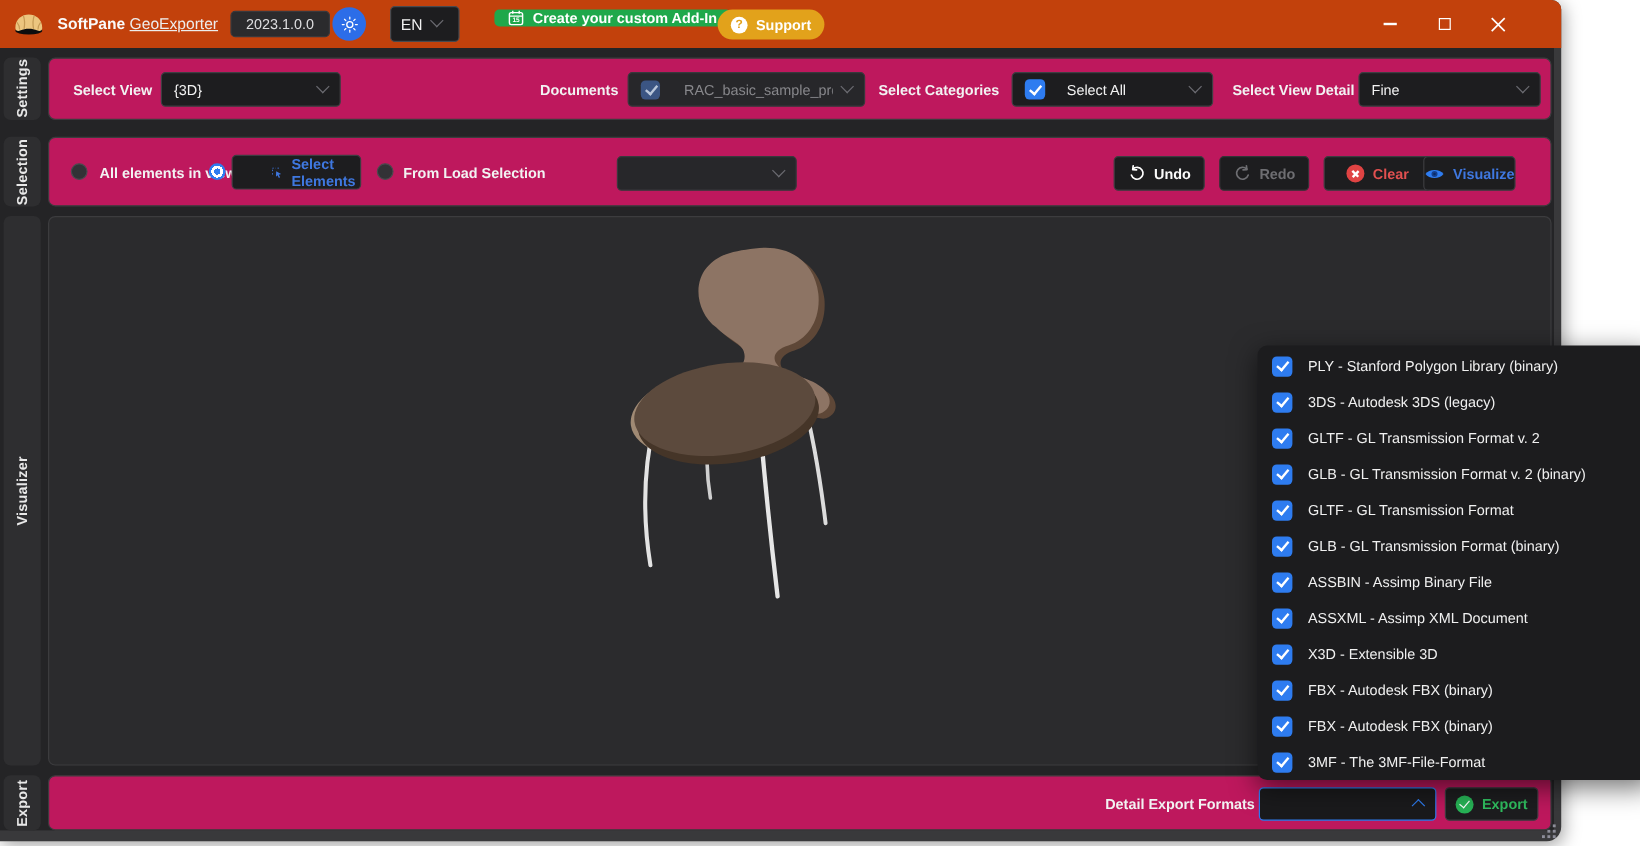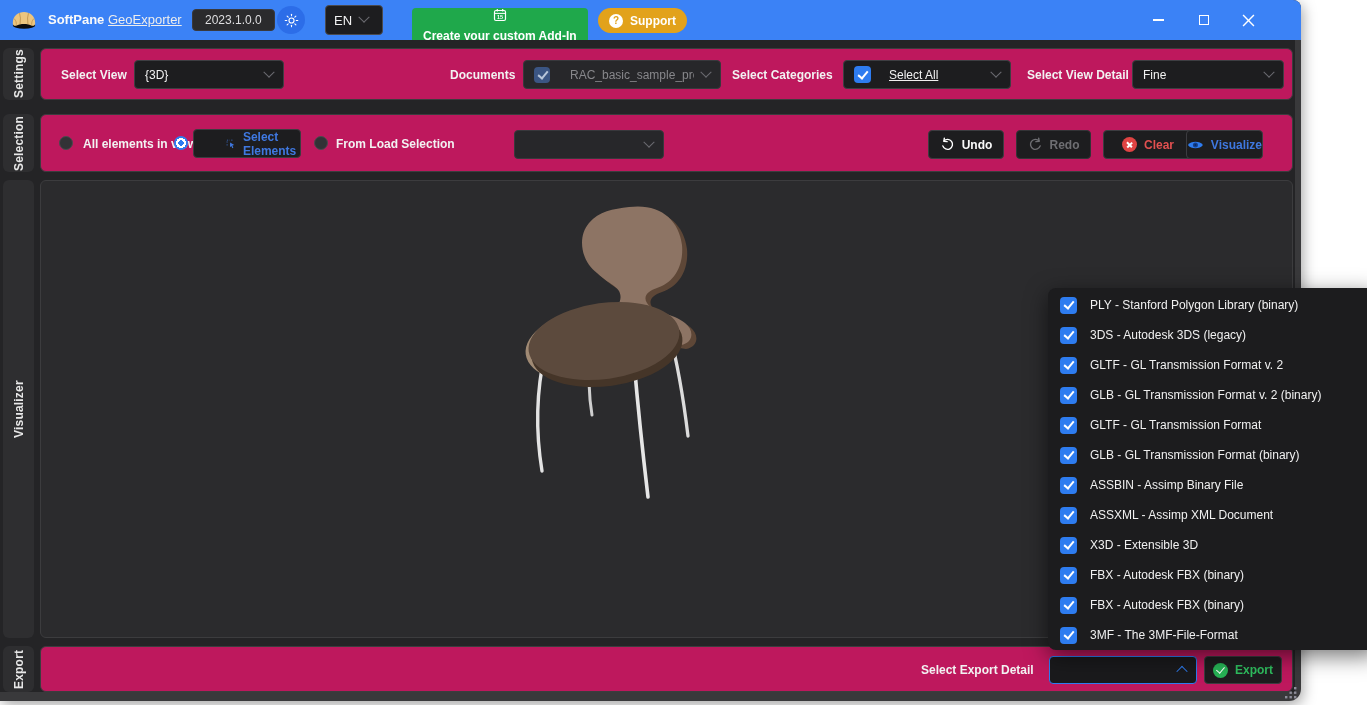--- a/index.html
+++ b/index.html
@@ -10,21 +10,21 @@
     -webkit-font-smoothing:antialiased; color:#f0f0f0;
   }
   
   .window {
     position:absolute; left:0; top:0; width:1301px; height:701px;
     background:#39393b; border-radius:0 8px 12px 0;
     box-shadow:2px 4px 14px rgba(0,0,0,.35);
   }
   .titlebar {
     position:absolute; left:0; top:0; width:100%; height:40px;
-    background:#3b82f6; border-radius:0 8px 0 0;
+    background:#c2410c; border-radius:0 8px 0 0;
     display:flex; align-items:center;
   }
   .content {
     position:absolute; left:0; top:40px; right:6px; bottom:9px;
     background:#242426;
   }
   
   .logo { position:absolute; left:10px; top:6px; width:28px; height:28px; }
   .app-name { position:absolute; left:48px; top:12px; font-size:13px; font-weight:700; color:#fafafa; }
   .product-name { position:absolute; left:108px; top:12px; font-size:13px; color:#ededed;text-decoration:underline; }
@@ -37,23 +37,23 @@
     position:absolute; left:277px; top:6px; width:28px; height:28px; border-radius:50%;
     background:#2c6de8; display:flex; align-items:center; justify-content:center;
   }
   .lang-select {
     position:absolute; left:325px; top:5px; width:58px; height:30px;
     border:1px solid #4a4a4e; border-radius:4px; background:#1d1d1f;
     display:flex; align-items:center; padding:0 8px; gap:8px;
   }
   .lang-select .val { font-size:13px; color:#f2f2f2; }
   .addin-btn {
-    position:absolute; left:412px; top:8px; height:40px; padding:0 11px;
+    position:absolute; left:412px; top:8px; height:14px; padding:0 11px;
     background:#1fa84b; border-radius:4px; display:flex; align-items:center; gap:7px;
-    font-size:12px; font-weight:600; color:#ffffff;flex-direction:column;
+    font-size:12px; font-weight:600; color:#ffffff;
   }
   .support-btn {
     position:absolute; left:598px; top:8px; height:25px; padding:0 11px;
     background:#e2a21b; border-radius:13px; display:flex; align-items:center; gap:7px;
     font-size:12px; font-weight:600; color:#ffffff;
   }
   .q-circle {
     width:14px; height:14px; border-radius:50%; background:#ffffff; color:#e2a21b;
     font-size:10px; font-weight:700; display:flex; align-items:center; justify-content:center;
   }
@@ -216,21 +216,21 @@
       </div>
 
       <span class="flabel abs" style="left:409px; top:19px;">Documents</span>
       <div class="combo abs disabled" style="left:482px; top:11px; width:198px;">
         <span class="checkbox muted" style="width:16px;height:16px;"></span>
         <span class="val dim" style="padding-left:12px;">RAC_basic_sample_proje</span>
         <span class="chev"></span>
       </div>
 
       <span class="flabel abs" style="left:691px; top:19px;">Select Categories</span>
-      <div class="combo abs" style="left:802px; top:11px; width:168px;text-decoration:underline;">
+      <div class="combo abs" style="left:802px; top:11px; width:168px;">
         <span class="checkbox"></span>
         <span class="val" style="padding-left:10px;">Select All</span>
         <span class="chev"></span>
       </div>
 
       <span class="flabel abs" style="left:986px; top:19px;">Select View Detail</span>
       <div class="combo abs" style="left:1091px; top:11px; width:152px;">
         <span class="val">Fine</span>
         <span class="chev"></span>
       </div>
@@ -301,21 +301,21 @@
         <path d="M158,138 C167,172 173,210 177,243" fill="none" stroke="#dcdcdc" stroke-width="3.3" stroke-linecap="round"></path>
 
         <ellipse cx="90" cy="151" rx="76" ry="38" fill="#a08a74" transform="rotate(-8 90 151)"></ellipse>
         <ellipse cx="96" cy="155" rx="76" ry="38" fill="#453528" transform="rotate(-8 96 155)"></ellipse>
 
         <ellipse cx="93" cy="148" rx="76" ry="38" fill="#5c4a3d" transform="rotate(-8 93 148)"></ellipse>
       </svg>
     </div>
 
     <div class="panel" style="top:606px; height:46px;">
-      <span class="flabel abs" style="left:880px; top:16px;">Select Export Detail</span>
+      <span class="flabel abs" style="left:880px; top:16px;">Detail Export Formats</span>
       <div class="formats-dd">
         <span class="chev up-blue"></span>
       </div>
       <div class="tool-btn" style="left:1163px; top:9px; width:78px; height:28px; color:#2fbe5f;">
         <span class="green-check"></span>
         <span>Export</span>
       </div>
     </div>
 
   </div>

